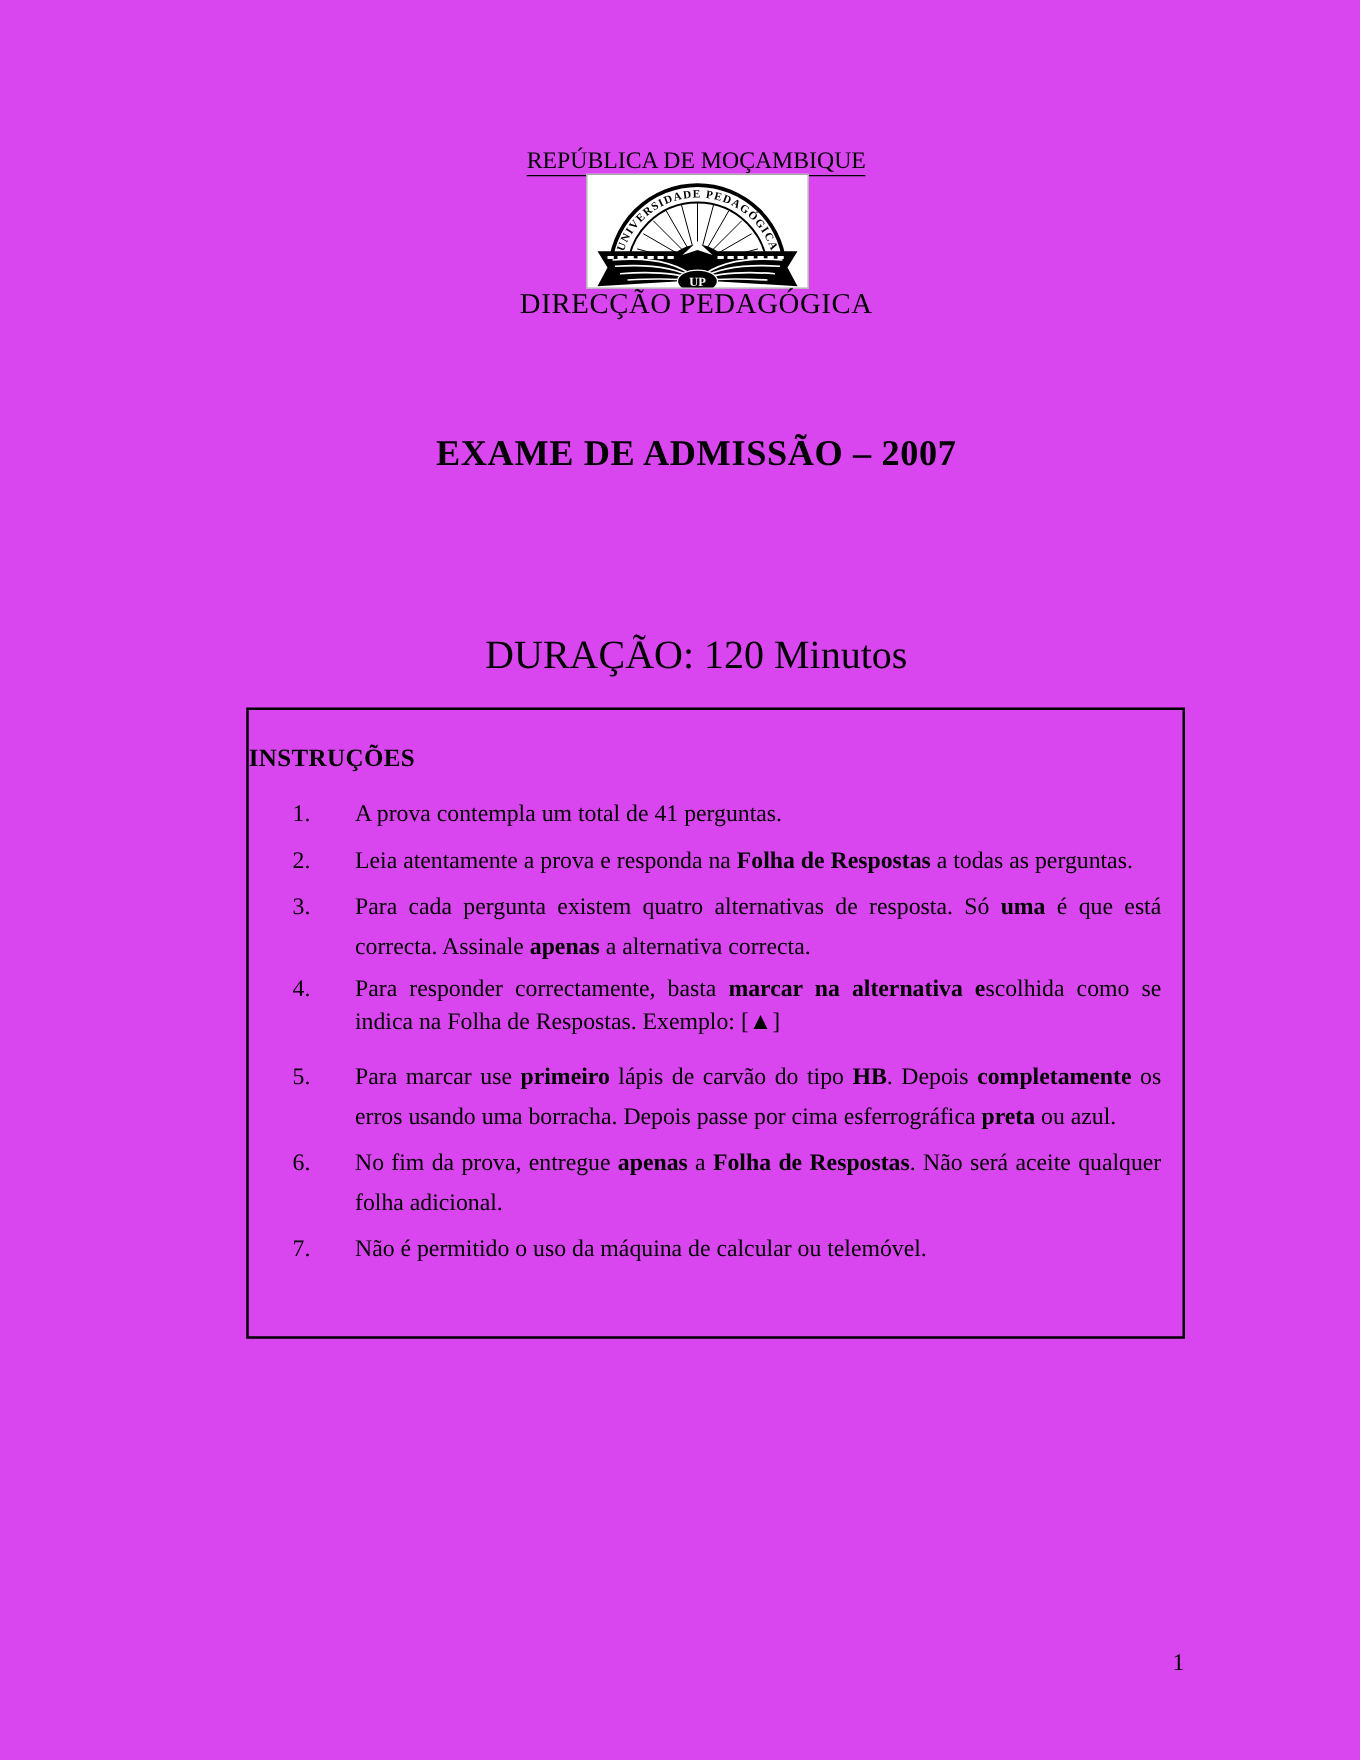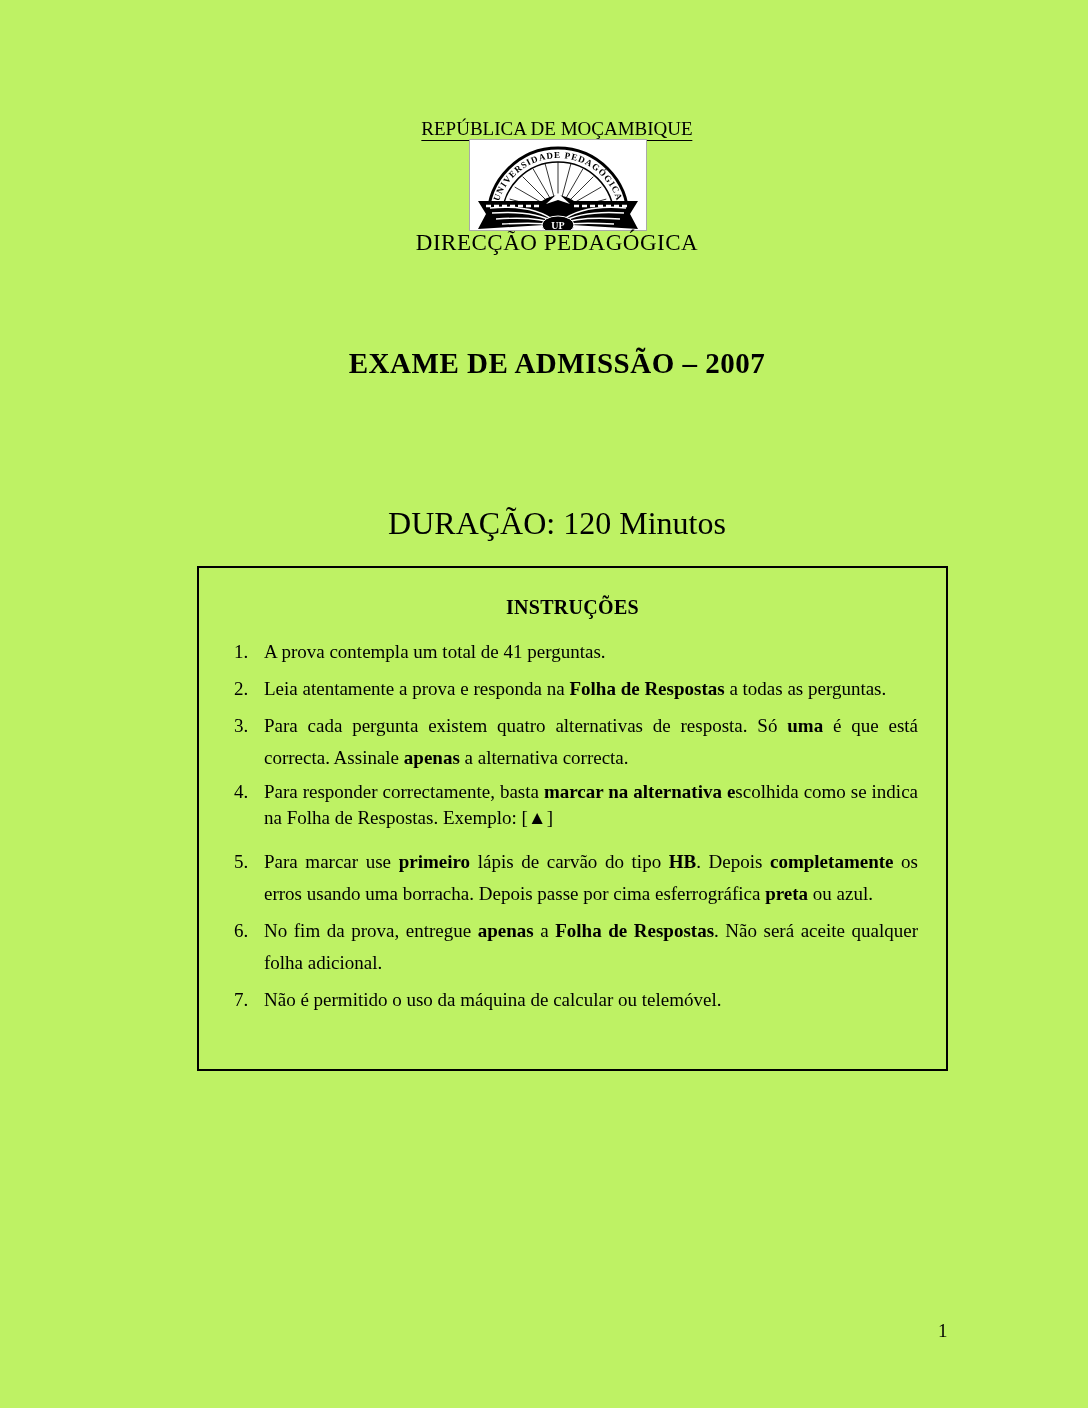--- a/index.html
+++ b/index.html
@@ -4,21 +4,21 @@
 <style>
   html, body {
     margin: 0;
     padding: 0;
     background: #ffffff;
   }
   .page {
     position: relative;
     width: 1088px;
     height: 1408px;
-    background: #bef264;
+    background: #d946ef;
     color: #000000;
     font-family: "Liberation Serif", serif;
     overflow: hidden;
   }
   .centered {
     position: absolute;
     left: 557px;
     transform: translateX(-50%);
     white-space: nowrap;
   }
@@ -68,21 +68,20 @@
     position: absolute;
     left: 197px;
     top: 566px;
     width: 751px;
     height: 505px;
     border: 2px solid #000;
     box-sizing: border-box;
     padding-top: 28px;
   }
   .instructions-heading {
-    text-align: center;
     font-size: 20px;
     font-weight: bold;
     letter-spacing: 0.3px;
   }
   .instructions-list {
     margin-top: 17px;
   }
   .inst-item {
     display: flex;
     font-size: 19px;
@@ -93,21 +92,22 @@
     line-height: 26px;
     margin-bottom: 15px;
   }
   .inst-num {
     flex: 0 0 30px;
     margin-left: 35px;
   }
   .inst-text {
     flex: 1;
     text-align: justify;
-    padding-right: 28px;
+    padding-right: 17px;
+    margin-left: 20px;
   }
   .inst-text b {
     font-weight: bold;
   }
   .page-number {
     position: absolute;
     left: 938px;
     top: 1320px;
     font-size: 19px;
   }

